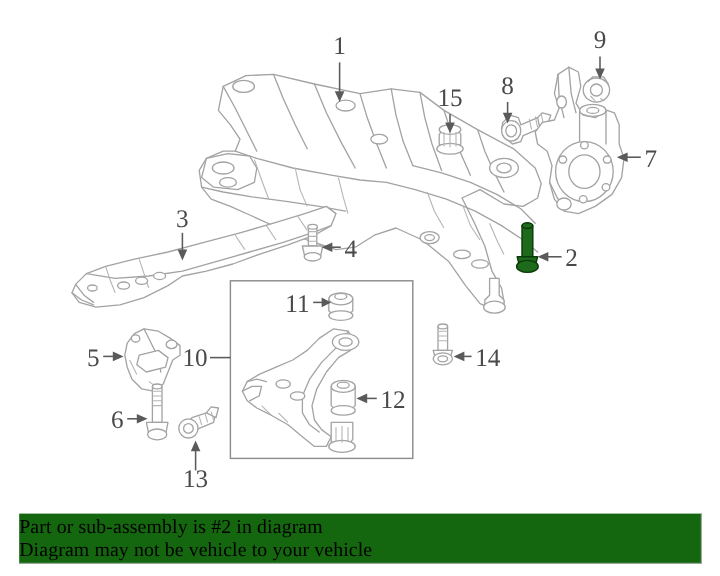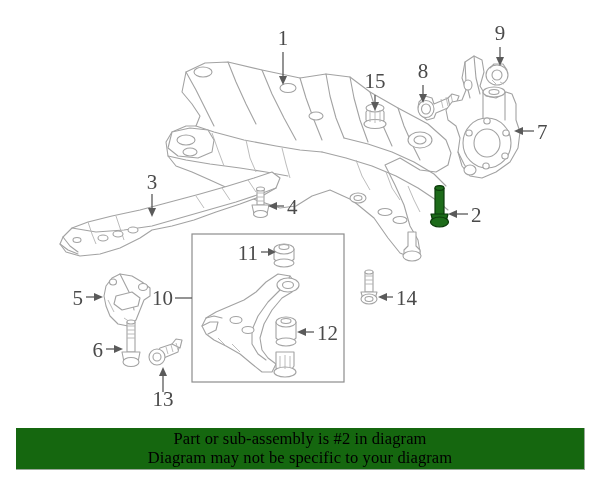--- a/index.html
+++ b/index.html
@@ -28,21 +28,21 @@
     left: 16px;
     top: 428px;
     width: 569px;
     height: 42px;
     background: #15670f;
     border-right: 1px solid #9aa89a;
     border-bottom: 1px solid #9aa89a;
     box-sizing: border-box;
     display: flex;
     flex-direction: column;
-    align-items: center;
+    align-items: flex-start;
     justify-content: center;
     line-height: 1.12;
   }
   .banner-line {
     color: #000000;
     font-family: "Liberation Serif", serif;
     font-size: 16.5px;
     letter-spacing: 0.1px;
     white-space: nowrap;
   }
@@ -332,14 +332,14 @@
     <text class="num" text-anchor="end" x="258" y="260">11</text>
     <text class="num" text-anchor="start" x="317" y="340">12</text>
     <text class="num" text-anchor="middle" x="163" y="406">13</text>
     <text class="num" text-anchor="start" x="396" y="305">14</text>
     <text class="num" text-anchor="middle" x="375" y="88">15</text>
   </g>
 </svg>
 
 <div class="banner">
   <div class="banner-line">Part or sub-assembly is #2 in diagram</div>
-  <div class="banner-line">Diagram may not be specific to your diagram</div>
+  <div class="banner-line">Diagram may not be vehicle to your vehicle</div>
 </div>
 
 </body></html>

